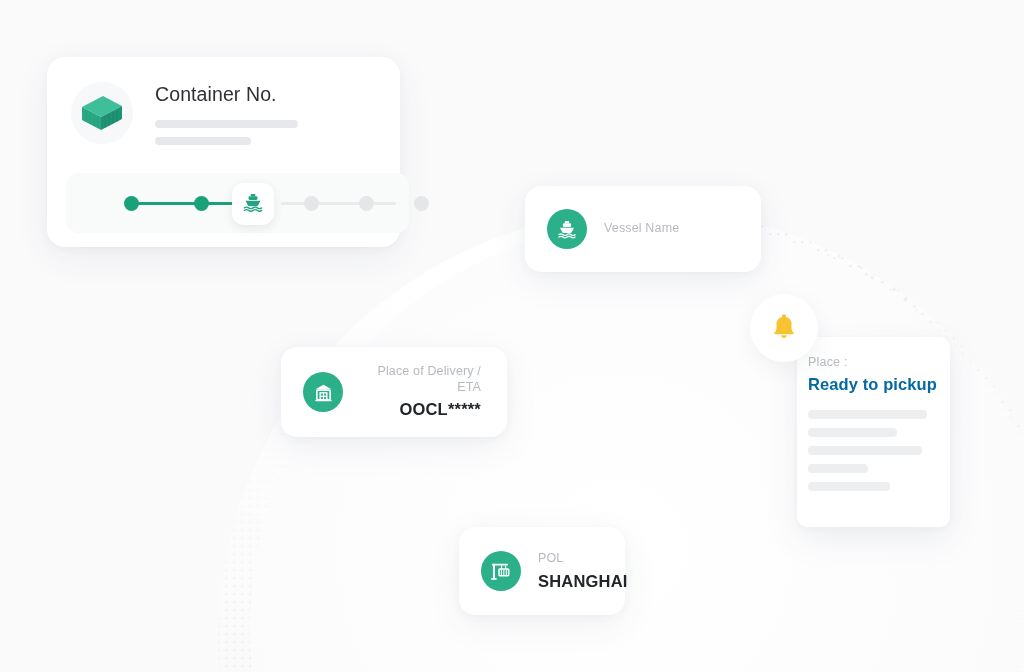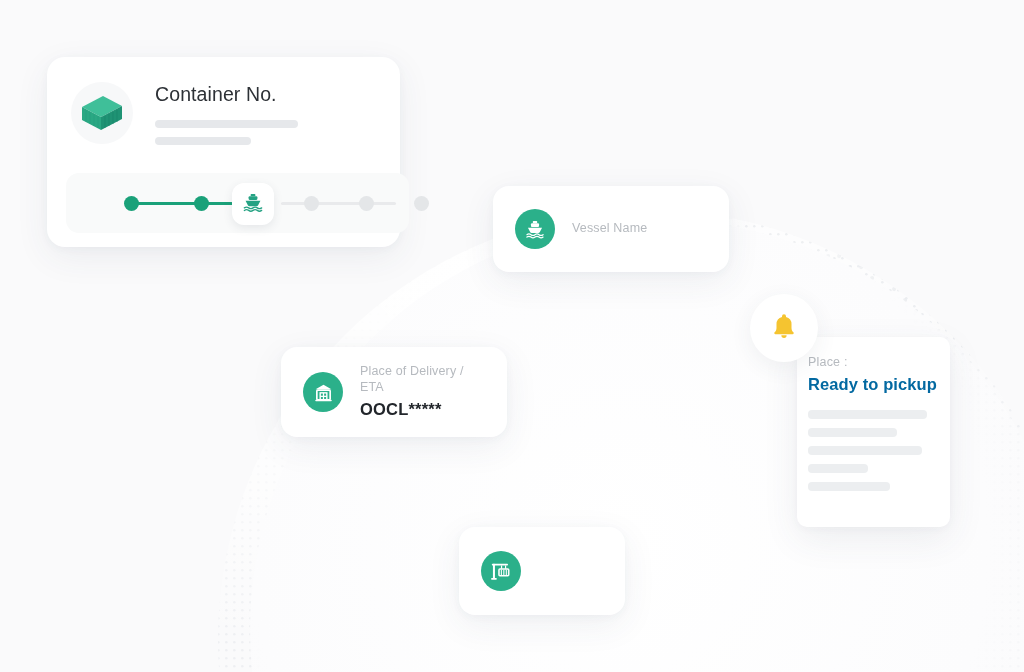--- a/index.html
+++ b/index.html
@@ -158,22 +158,22 @@
   .info-value {
     font-size: 16.5px;
     color: #22262b;
     font-weight: 700;
     letter-spacing: 0.2px;
     margin-top: 4px;
     line-height: 1.25;
     white-space: nowrap;
   }
 
-  #vessel-card { left: 493px; top: 186px; width: 236px; height: 86px; }
-  #delivery-card { left: 281px; top: 347px; width: 226px; height: 90px; }
+  #vessel-card { left: 525px; top: 186px; width: 236px; height: 86px; }
+  #delivery-card { left: 281px; top: 347px; width: 226px; height: 90px; text-align: right; }
   #pol-card { left: 459px; top: 527px; width: 166px; height: 88px; }
 
   
   #status-card {
     left: 797px; top: 337px;
     width: 153px; height: 190px;
     border-radius: 10px;
     padding: 18px 0 0 11px;
     box-shadow: 0 12px 36px rgba(60,70,90,0.085),
                 0 2px 8px rgba(60,70,90,0.035);
@@ -354,20 +354,24 @@
       <line x1="12.6" y1="6.0" x2="12.6" y2="9.6" stroke="#ffffff" stroke-width="1.3"></line>
       <line x1="17.0" y1="6.0" x2="17.0" y2="9.6" stroke="#ffffff" stroke-width="1.3"></line>
       <rect x="9.8" y="9.8" width="10.6" height="7.4" rx="1" fill="none" stroke="#ffffff" stroke-width="1.7"></rect>
       <g stroke="#ffffff" stroke-width="1.2">
         <line x1="12.4" y1="10.6" x2="12.4" y2="16.4"></line>
         <line x1="15.1" y1="10.6" x2="15.1" y2="16.4"></line>
         <line x1="17.8" y1="10.6" x2="17.8" y2="16.4"></line>
       </g>
     </svg>
   </div>
+  <div class="info-text">
+    <div class="info-label">POL</div>
+    <div class="info-value">SHANGHAI</div>
+  </div>
 </div>
 
 <div class="card" id="status-card">
   <div class="status-label">Place :</div>
   <div class="status-value">Ready to pickup</div>
   <div class="status-skels">
     <div class="skel" style="width:84%"></div>
     <div class="skel" style="width:63%"></div>
     <div class="skel" style="width:80%"></div>
     <div class="skel" style="width:42%"></div>

